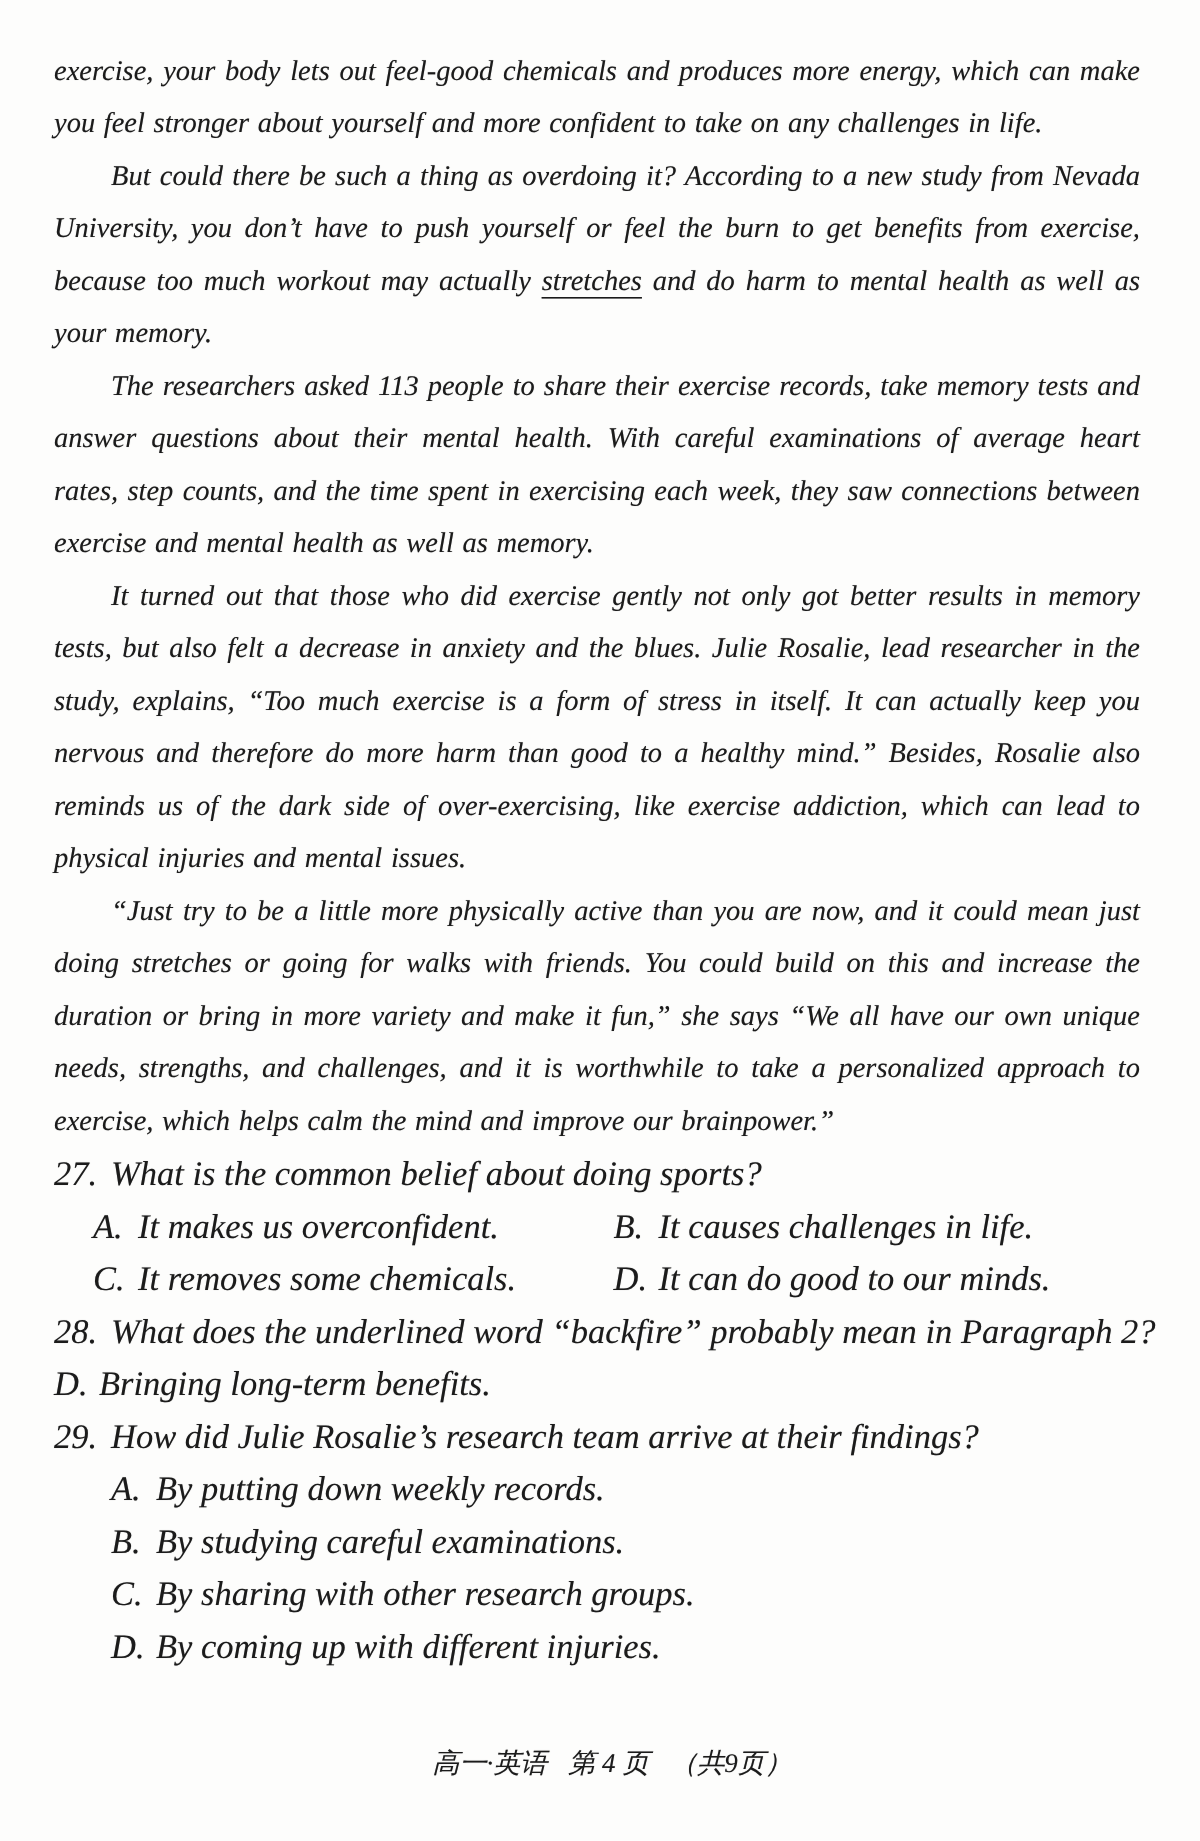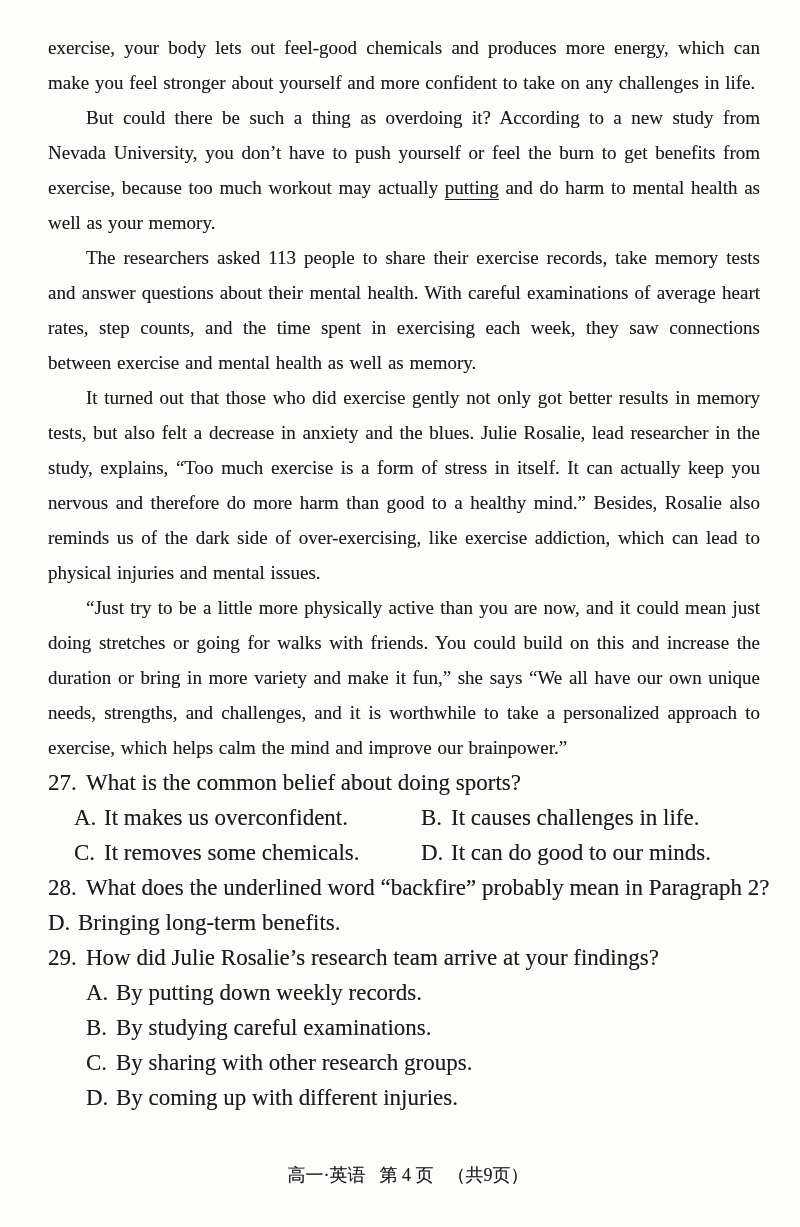--- a/index.html
+++ b/index.html
@@ -7,23 +7,24 @@
     width: 800px; height: 1227px;
     background: #ffffff;
     font-family: "Liberation Serif", "DejaVu Serif", serif;
     color: #1b1b1b;
     position: relative;
     overflow: hidden;
   }
   .page {
     position: absolute; inset: 0;
     background: #fdfdfc;
-    padding: 30px 40px 0 48px;
+    padding: 30px 40px 0 36px;
     box-sizing: border-box;
     text-shadow: 0 0 0.5px rgba(30,30,30,0.45);
+    font-style: italic;
   }
   .passage p {
     margin: 0;
     font-size: 19px;
     line-height: 35px;
     text-align: justify;
     word-spacing: 1px;
   }
   .para-indent { text-indent: 38px; }
   .underlined {
@@ -47,21 +48,21 @@
   }
   .footer span { margin: 0 7px; }
 </style>
 </head>
 <body>
 
 <div class="page">
 
   <div class="passage">
     <p class="para">exercise, your body lets out feel-good chemicals and produces more energy, which can make you feel stronger about yourself and more confident to take on any challenges in life.</p>
-    <p class="para para-indent"><span>But could there be such a thing as overdoing it? According to a new study from Nevada University, you don’t have to push yourself or feel the burn to get benefits from exercise, because too much workout may actually </span><span class="underlined">putting</span><span> and do harm to mental health as well as your memory.</span></p>
+    <p class="para para-indent"><span>But could there be such a thing as overdoing it? According to a new study from Nevada University, you don’t have to push yourself or feel the burn to get benefits from exercise, because too much workout may actually </span><span class="underlined">stretches</span><span> and do harm to mental health as well as your memory.</span></p>
     <p class="para para-indent">The researchers asked 113 people to share their exercise records, take memory tests and answer questions about their mental health. With careful examinations of average heart rates, step counts, and the time spent in exercising each week, they saw connections between exercise and mental health as well as memory.</p>
     <p class="para para-indent">It turned out that those who did exercise gently not only got better results in memory tests, but also felt a decrease in anxiety and the blues. Julie Rosalie, lead researcher in the study, explains, “Too much exercise is a form of stress in itself. It can actually keep you nervous and therefore do more harm than good to a healthy mind.” Besides, Rosalie also reminds us of the dark side of over-exercising, like exercise addiction, which can lead to physical injuries and mental issues.</p>
     <p class="para para-indent">“Just try to be a little more physically active than you are now, and it could mean just doing stretches or going for walks with friends. You could build on this and increase the duration or bring in more variety and make it fun,” she says “We all have our own unique needs, strengths, and challenges, and it is worthwhile to take a personalized approach to exercise, which helps calm the mind and improve our brainpower.”</p>
   </div>
 
   <div class="questions">
 
     <div class="question">
       <div class="q-stem">
         <span class="q-num">27.</span><span>What is the common belief about doing sports?</span>
@@ -90,21 +91,21 @@
       </div>
       <div class="opt-row">
         <div class="opt">
           <span class="opt-label">D.</span><span>Bringing long-term benefits.</span>
         </div>
       </div>
     </div>
 
     <div class="question">
       <div class="q-stem">
-        <span class="q-num">29.</span><span>How did Julie Rosalie’s research team arrive at your findings?</span>
+        <span class="q-num">29.</span><span>How did Julie Rosalie’s research team arrive at their findings?</span>
       </div>
       <div class="opt-single">
         <span class="opt-label">A.</span><span>By putting down weekly records.</span>
       </div>
       <div class="opt-single">
         <span class="opt-label">B.</span><span>By studying careful examinations.</span>
       </div>
       <div class="opt-single">
         <span class="opt-label">C.</span><span>By sharing with other research groups.</span>
       </div>

